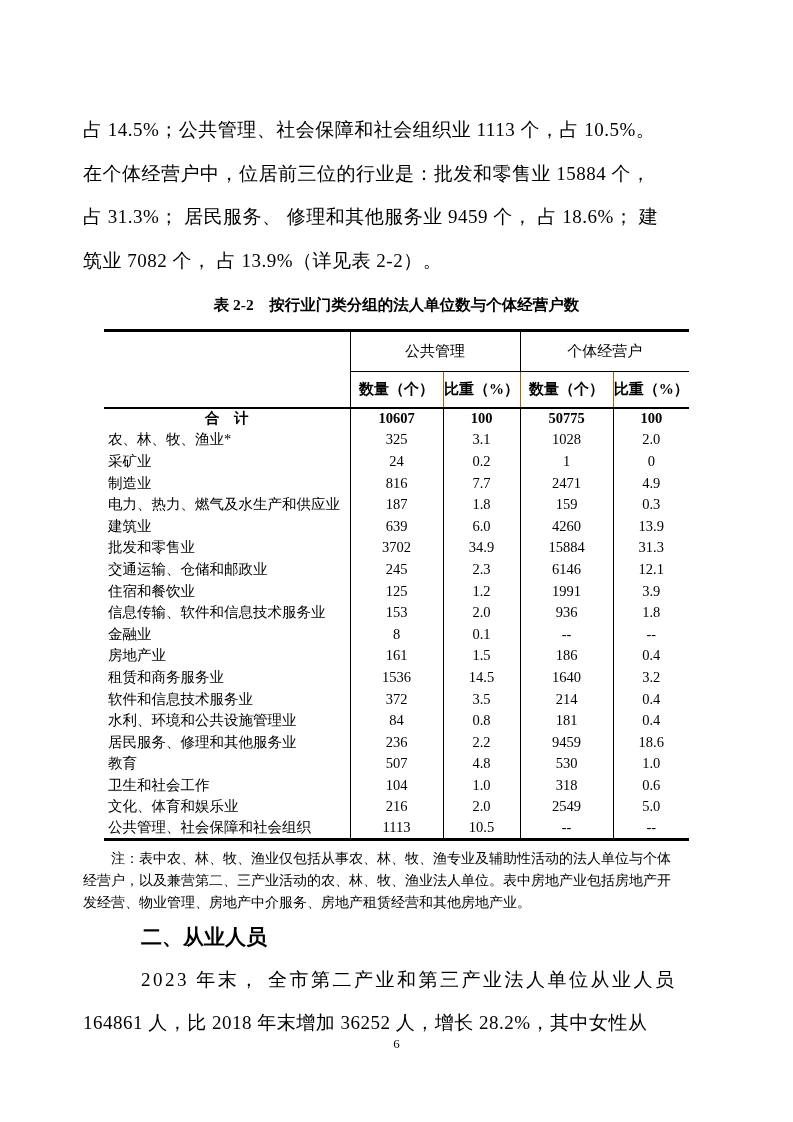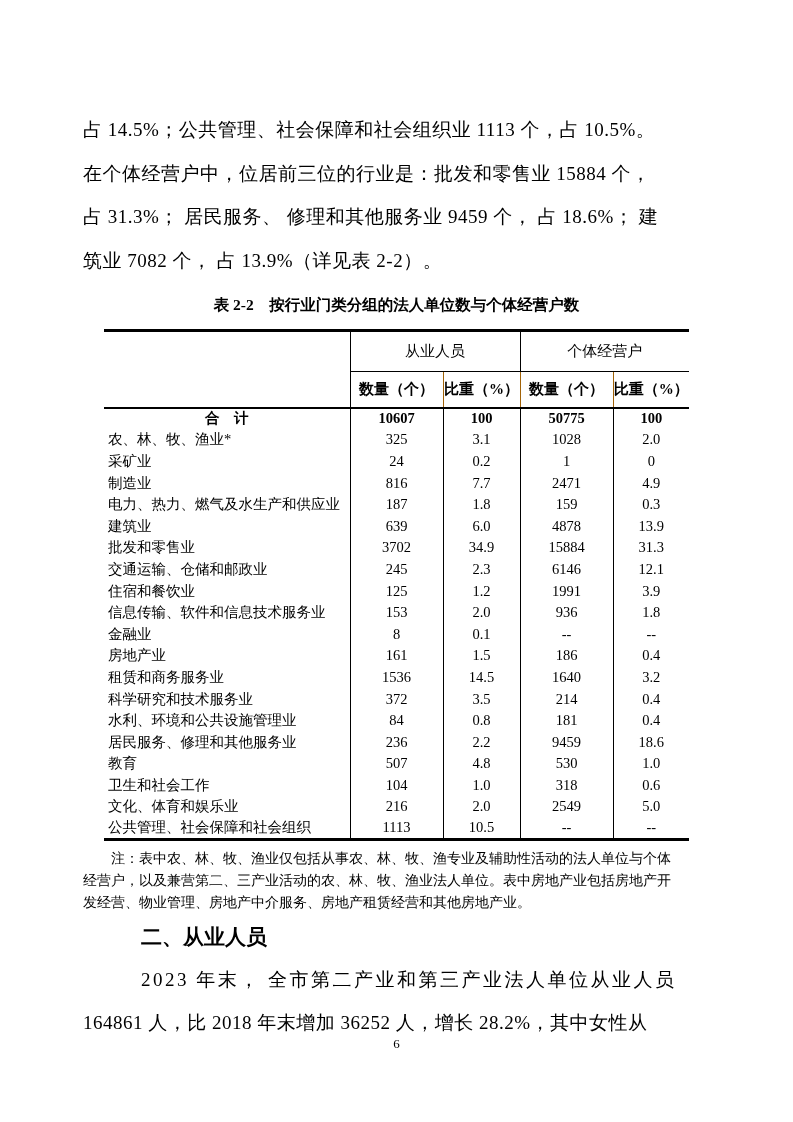--- a/index.html
+++ b/index.html
@@ -134,21 +134,21 @@
       <colgroup>
         <col style="width:246px">
         <col style="width:93px">
         <col style="width:77px">
         <col style="width:93px">
         <col style="width:76px">
       </colgroup>
       <thead>
         <tr>
           <th class="corner" rowspan="2"></th>
-          <th class="group" colspan="2">从业人员</th>
+          <th class="group" colspan="2">公共管理</th>
           <th class="group second" colspan="2">个体经营户</th>
         </tr>
         <tr class="sub-row">
           <th>数量（个）</th>
           <th>比重（%）</th>
           <th>数量（个）</th>
           <th>比重（%）</th>
         </tr>
       </thead>
       <tbody>
@@ -184,21 +184,21 @@
         <td class="row-label">电力、热力、燃气及水生产和供应业</td>
         <td class="row-value">187</td>
         <td class="row-value">1.8</td>
         <td class="row-value">159</td>
         <td class="row-value">0.3</td>
       </tr>
           <tr>
         <td class="row-label">建筑业</td>
         <td class="row-value">639</td>
         <td class="row-value">6.0</td>
-        <td class="row-value">4878</td>
+        <td class="row-value">4260</td>
         <td class="row-value">13.9</td>
       </tr>
           <tr>
         <td class="row-label">批发和零售业</td>
         <td class="row-value">3702</td>
         <td class="row-value">34.9</td>
         <td class="row-value">15884</td>
         <td class="row-value">31.3</td>
       </tr>
           <tr>
@@ -237,21 +237,21 @@
         <td class="row-value">0.4</td>
       </tr>
           <tr>
         <td class="row-label">租赁和商务服务业</td>
         <td class="row-value">1536</td>
         <td class="row-value">14.5</td>
         <td class="row-value">1640</td>
         <td class="row-value">3.2</td>
       </tr>
           <tr>
-        <td class="row-label">科学研究和技术服务业</td>
+        <td class="row-label">软件和信息技术服务业</td>
         <td class="row-value">372</td>
         <td class="row-value">3.5</td>
         <td class="row-value">214</td>
         <td class="row-value">0.4</td>
       </tr>
           <tr>
         <td class="row-label">水利、环境和公共设施管理业</td>
         <td class="row-value">84</td>
         <td class="row-value">0.8</td>
         <td class="row-value">181</td>

